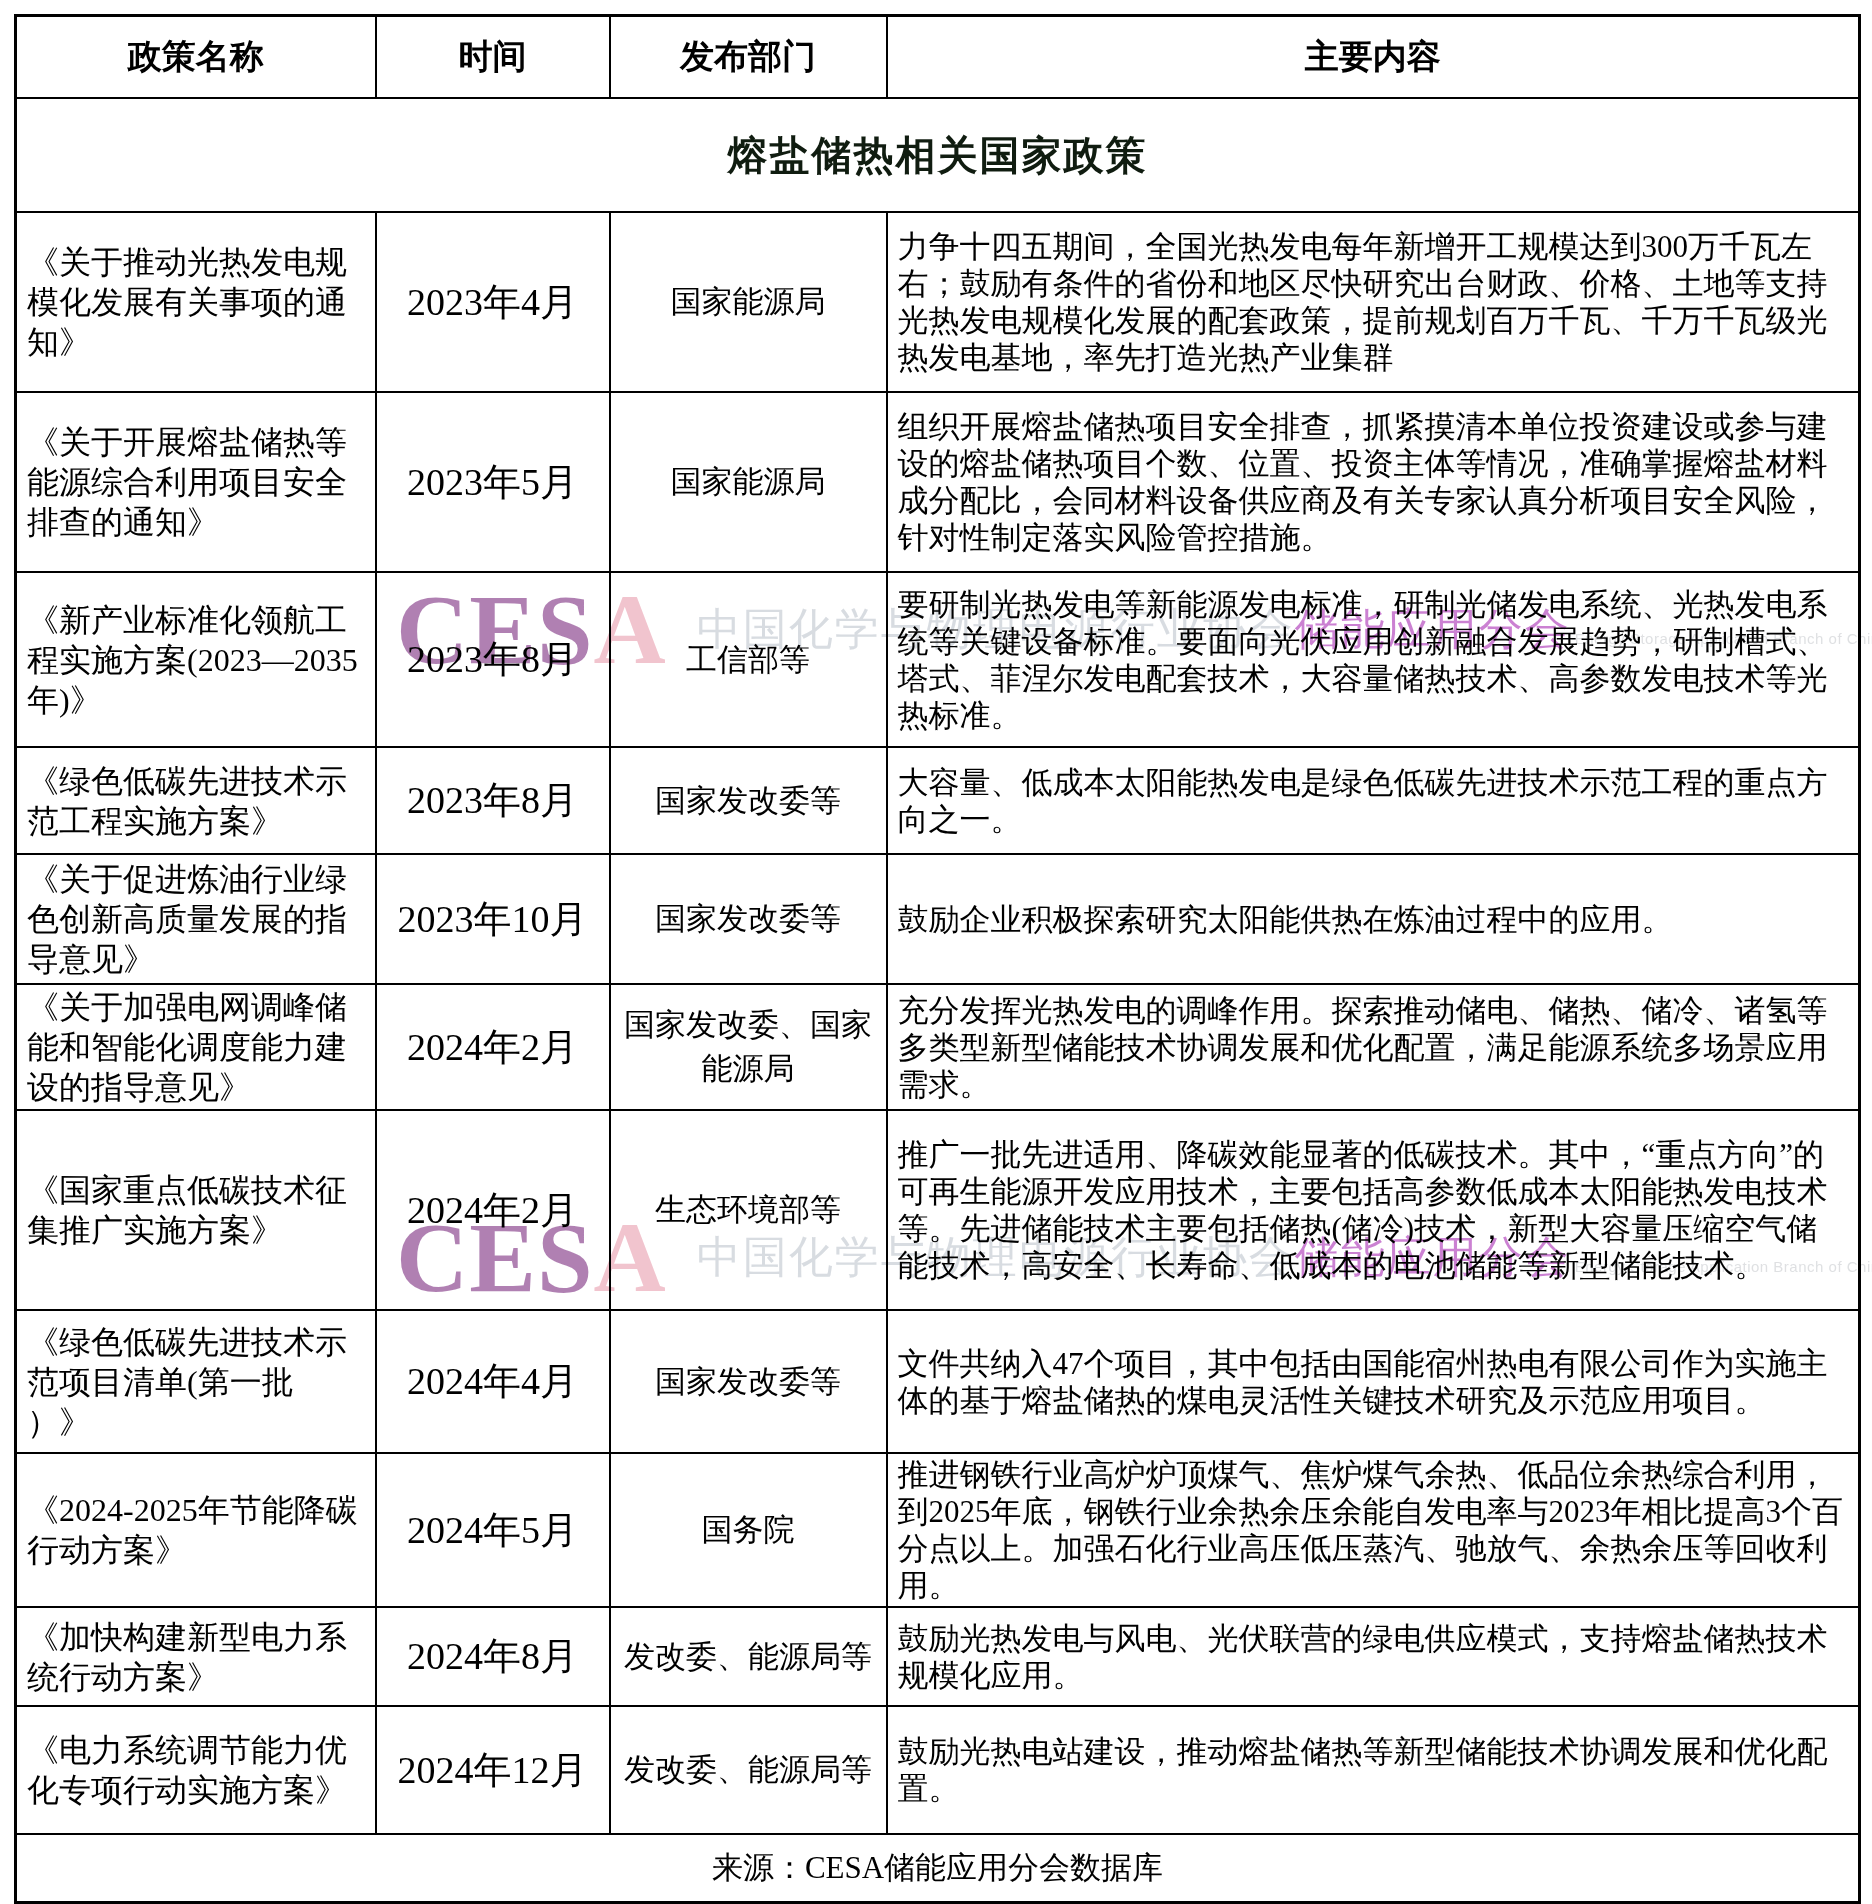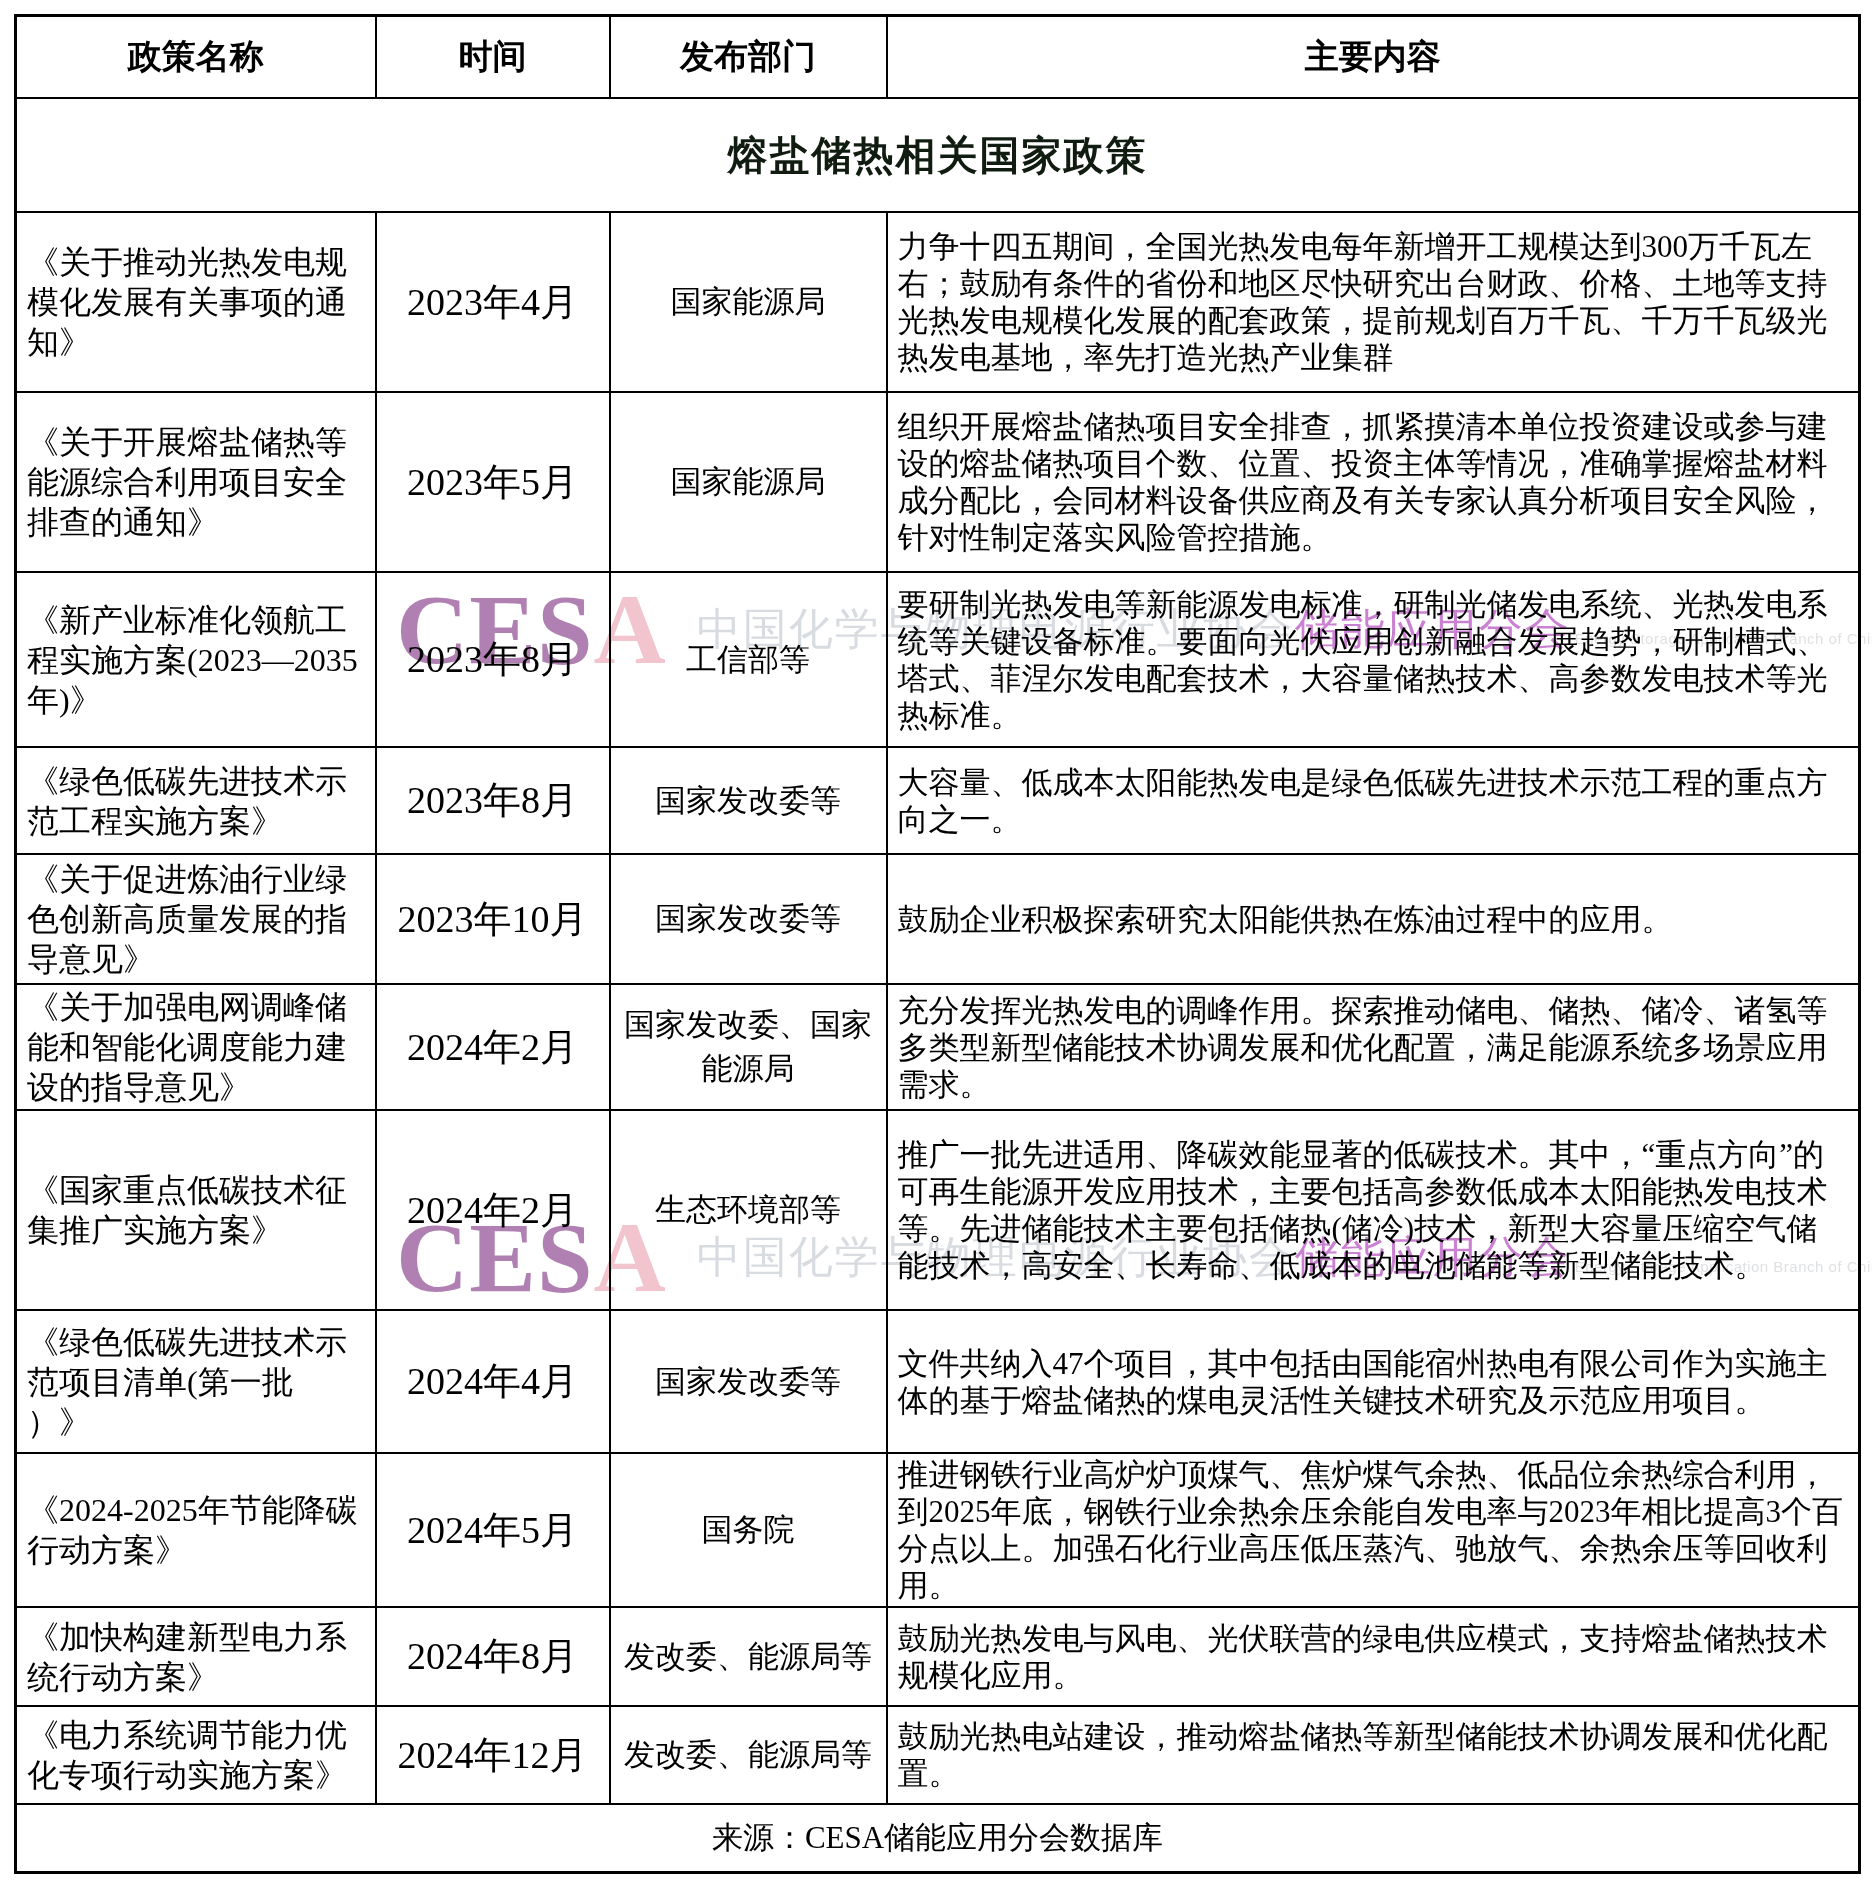--- a/index.html
+++ b/index.html
@@ -23,21 +23,21 @@
   th.colhead{font-size:34px;font-weight:bold;text-align:center;height:76px;}
   td.name{font-size:32px;line-height:40px;text-align:left;padding-left:16px;}
   td.date{font-size:38px;text-align:center;}
   td.dept{font-size:31px;text-align:center;line-height:44px;}
   td.content{font-size:31px;line-height:37px;text-align:left;padding-right:8px;}
   td.source-cell{font-size:31px;text-align:center;height:62px;}
   
   .h-r1{height:180px}.h-r2{height:180px}.h-r3{height:175px}
   .h-r4{height:107px}.h-r5{height:130px}.h-r6{height:117px}
   .h-r7{height:200px}.h-r8{height:143px}.h-r9{height:153px}
-  .h-r10{height:99px}.h-r11{height:98px}
+  .h-r10{height:99px}.h-r11{height:128px}
   
   .watermark{
     position:absolute;left:396px;display:flex;align-items:center;gap:30px;
     z-index:0;pointer-events:none;opacity:.55;white-space:nowrap;
   }
   .wm-1{top:580px;}
   .wm-2{top:1208px;}
   .wm-logo{font-size:100px;font-weight:bold;line-height:1;letter-spacing:1px;}
   .wm-ces{color:#701a75;}
   .wm-a{color:#e795a7;}

